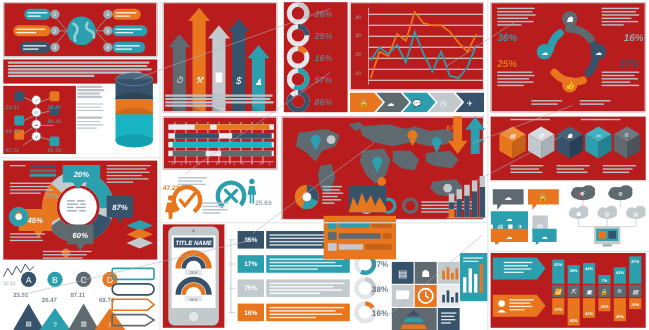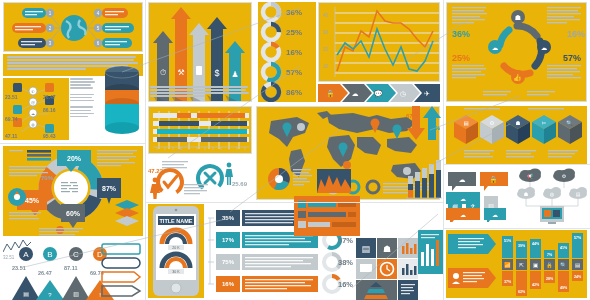--- a/index.html
+++ b/index.html
@@ -1,19 +1,19 @@
 <!DOCTYPE html>
 <html><head>
 <meta charset="utf-8">
 <style>
   * { box-sizing: border-box; margin:0; padding:0; }
   html,body{ width:590px; height:300px; overflow:hidden; background:#ffffff;
     font-family:"Liberation Sans", sans-serif; }
   .page{ position:relative; width:590px; height:300px; background:#ffffff; }
-  .panel{ position:absolute; background:#eab308; border:1px solid #d8dde1; overflow:hidden; }
+  .panel{ position:absolute; background:#b91c1c; border:1px solid #d8dde1; overflow:hidden;font-style:italic; }
   .txtline{ background:#b9c2c8; height:1.5px; border-radius:1px; }
   .txtblock .txtline{ margin-bottom:1.6px; }
   svg{ display:block; }
   .diag{ position:absolute; left:0; top:0; width:590px; height:300px; pointer-events:none; }
 </style>
 </head>
 <body>
 
 <div class="page">
 

